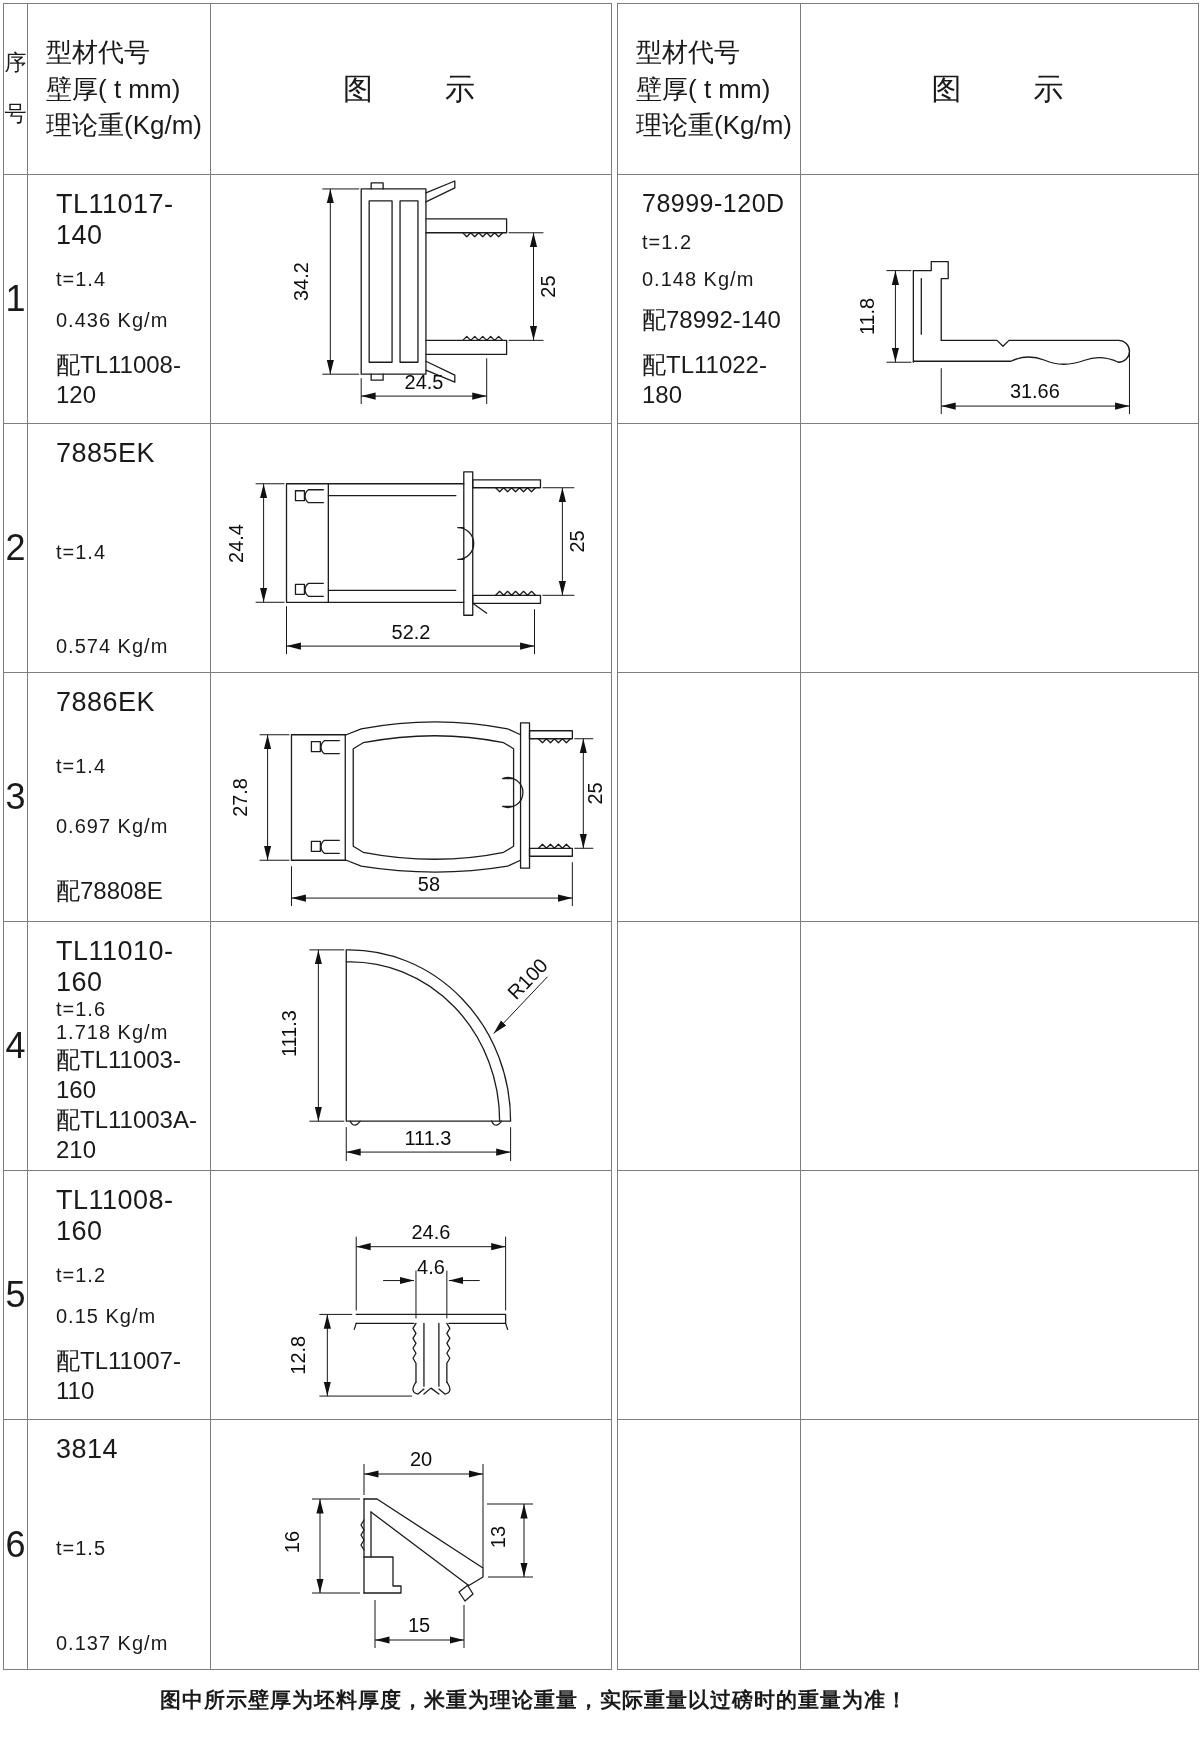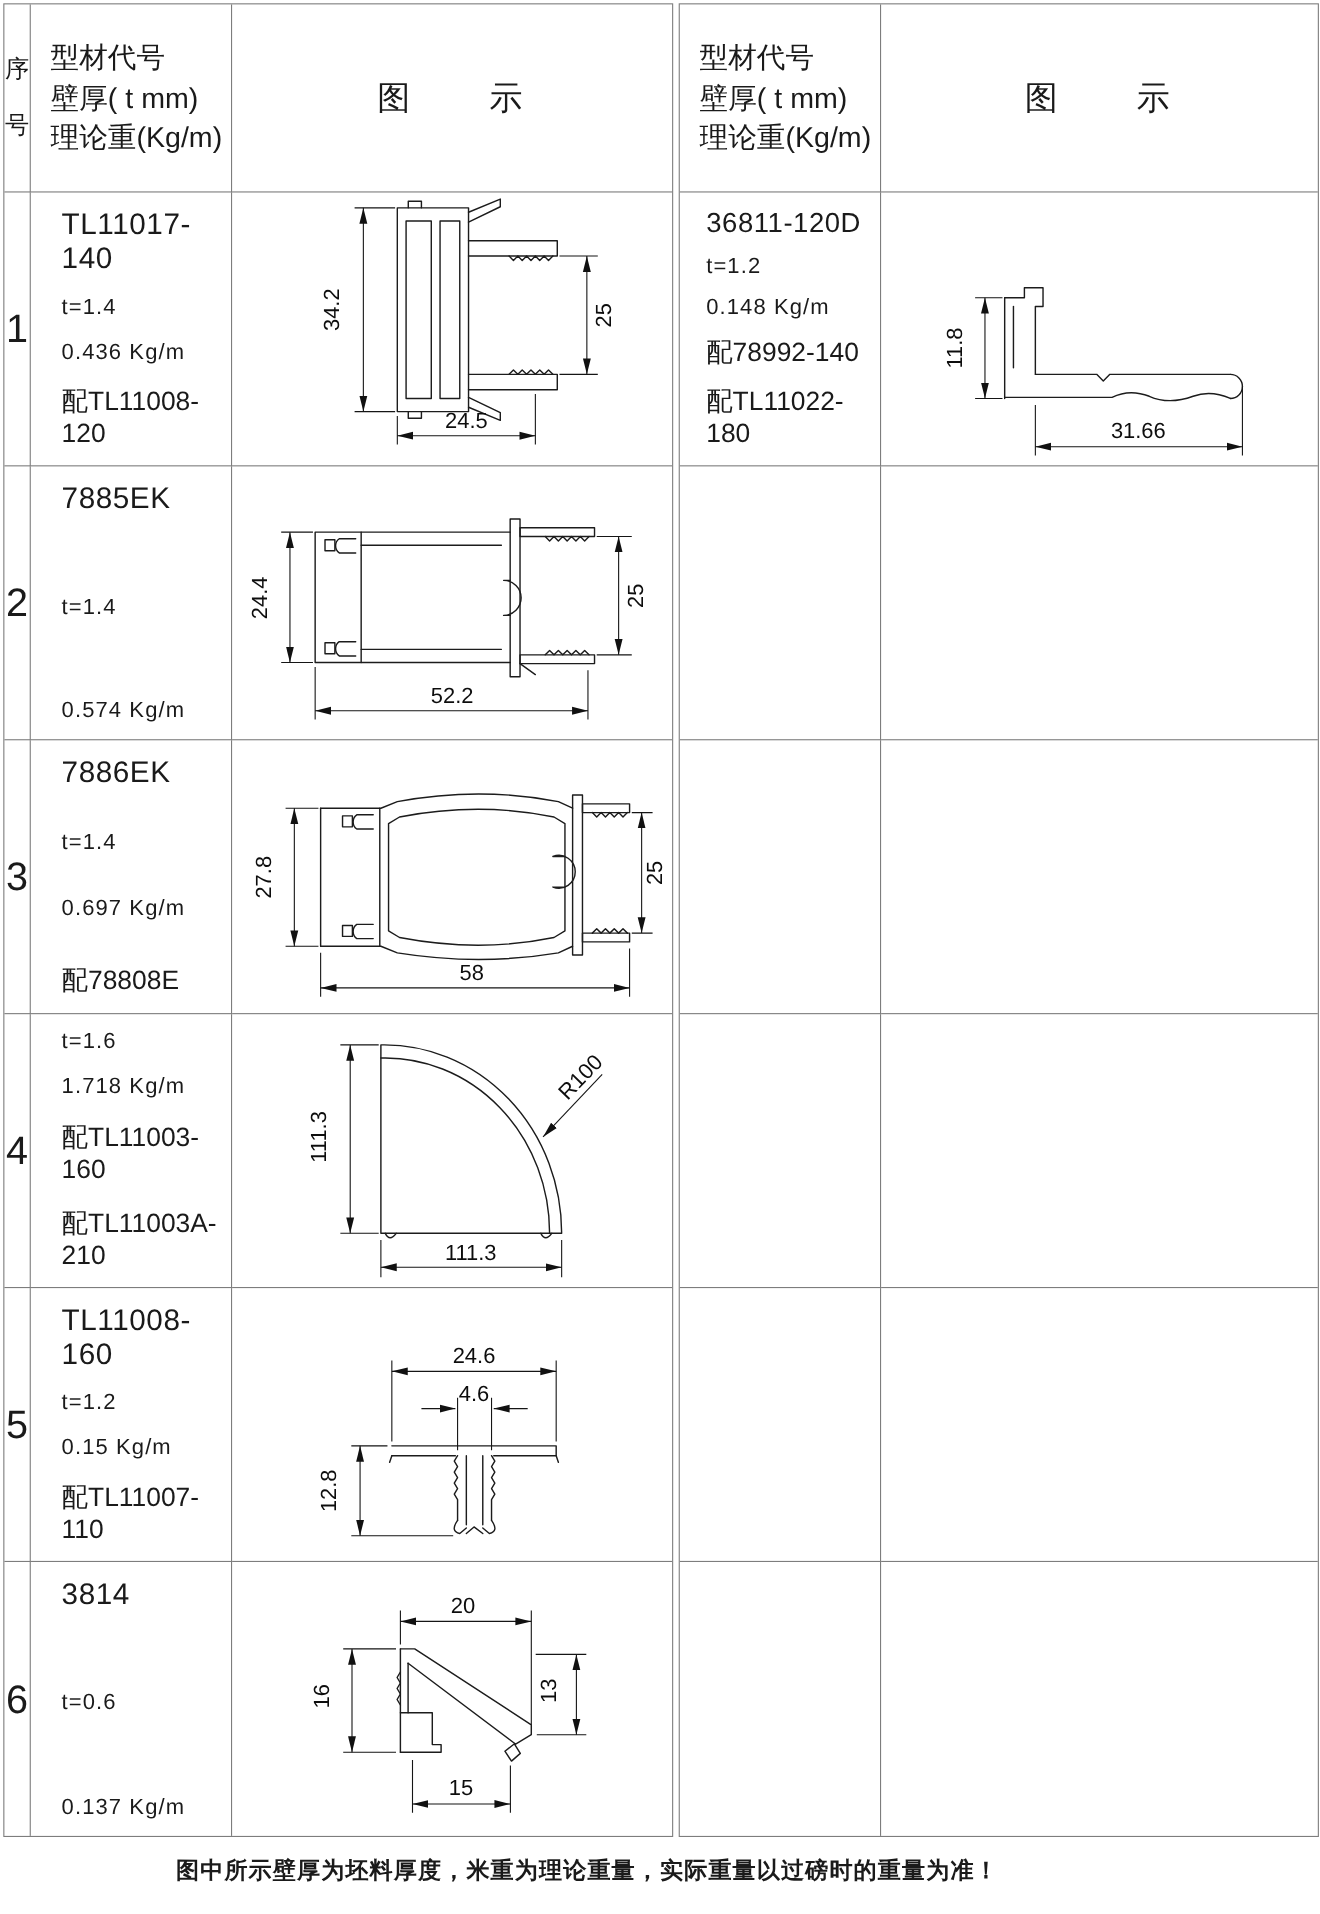--- a/index.html
+++ b/index.html
@@ -142,20 +142,21 @@
       <line class="d" x1="373" y1="66" x2="373" y2="176" marker-start="url(#a3)" marker-end="url(#a3)"></line>
       <line class="d" x1="80" y1="226" x2="362" y2="226" marker-start="url(#a3)" marker-end="url(#a3)"></line>
       <text class="t" transform="rotate(-90 35,125)" x="35" y="125" text-anchor="middle">27.8</text>
       <text class="t" transform="rotate(-90 392,121)" x="392" y="121" text-anchor="middle">25</text>
       <text class="t" x="218" y="219" text-anchor="middle">58</text>
     </svg>
   </div>
 
   <div class="cell seq">4</div>
   <div class="cell info">
+    <span class="code">TL11010-160</span>
     <span class="sub">t=1.6</span>
     <span class="sub">1.718 Kg/m</span>
     <span class="match">配TL11003-160</span>
     <span class="match">配TL11003A-210</span>
   </div>
   <div class="cell diag cr">
     <svg viewBox="0 0 400 249" preserveAspectRatio="xMidYMid meet">
       <defs>
           <marker id="a4" markerWidth="16" markerHeight="10" refX="14.5" refY="5" orient="auto-start-reverse" markerUnits="userSpaceOnUse">
             <path d="M0,1.4 L14.5,5 L0,8.6 Z" fill="#111"></path>
@@ -201,21 +202,21 @@
       <line class="d" x1="116" y1="144" x2="116" y2="226" marker-start="url(#a5)" marker-end="url(#a5)"></line>
       <text class="t" x="220" y="68" text-anchor="middle">24.6</text>
       <text class="t" x="220" y="103" text-anchor="middle">4.6</text>
       <text class="t" transform="rotate(-90 94,185)" x="94" y="185" text-anchor="middle">12.8</text>
     </svg>
   </div>
 
   <div class="cell seq cb">6</div>
   <div class="cell info cb">
     <span class="code">3814</span>
-    <span class="sub">t=0.6</span>
+    <span class="sub">t=1.5</span>
     <span class="sub">0.137 Kg/m</span>
   </div>
   <div class="cell diag cr cb">
     <svg viewBox="0 0 400 249" preserveAspectRatio="xMidYMid meet">
       <defs>
           <marker id="a6" markerWidth="16" markerHeight="10" refX="14.5" refY="5" orient="auto-start-reverse" markerUnits="userSpaceOnUse">
             <path d="M0,1.4 L14.5,5 L0,8.6 Z" fill="#111"></path>
           </marker>
         </defs>
       <path class="p" d="M153,79 H166 L272,148 V157 L257,166 L262,174 L254,181 L248,172 L257,165"></path>
@@ -238,21 +239,21 @@
 </div>
 
 <div class="grid grid-right">
 
   <div class="cell hinfo">型材代号
 壁厚( t mm)
 理论重(Kg/m)</div>
   <div class="cell hdiag cr">图　　示</div>
 
   <div class="cell info">
-    <span class="code">36811-120D</span>
+    <span class="code">78999-120D</span>
     <span class="sub">t=1.2</span>
     <span class="sub">0.148 Kg/m</span>
     <span class="match">配78992-140</span>
     <span class="match">配TL11022-180</span>
   </div>
   <div class="cell diag cr">
     <svg viewBox="0 0 397 249" preserveAspectRatio="xMidYMid meet">
       <defs>
           <marker id="a7" markerWidth="16" markerHeight="10" refX="14.5" refY="5" orient="auto-start-reverse" markerUnits="userSpaceOnUse">
             <path d="M0,1.4 L14.5,5 L0,8.6 Z" fill="#111"></path>

